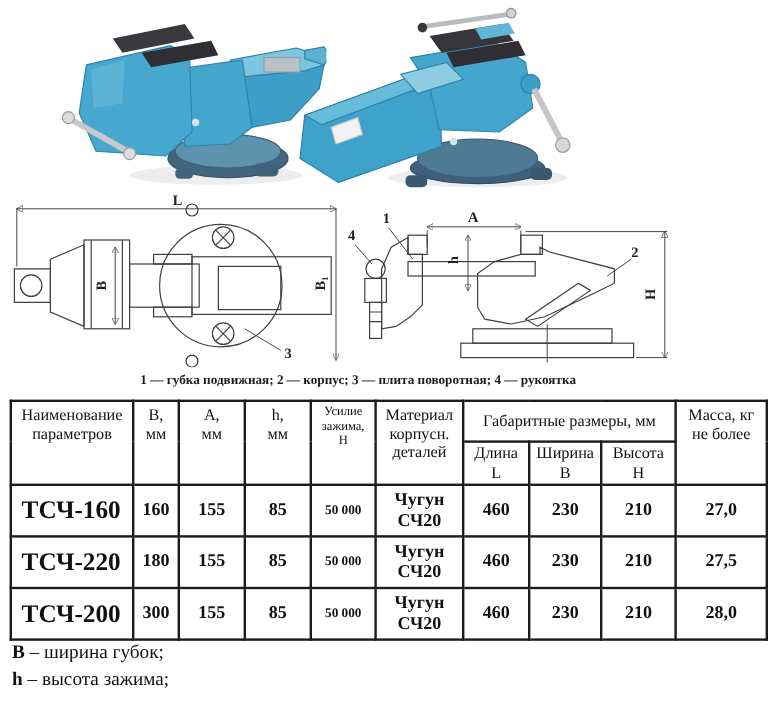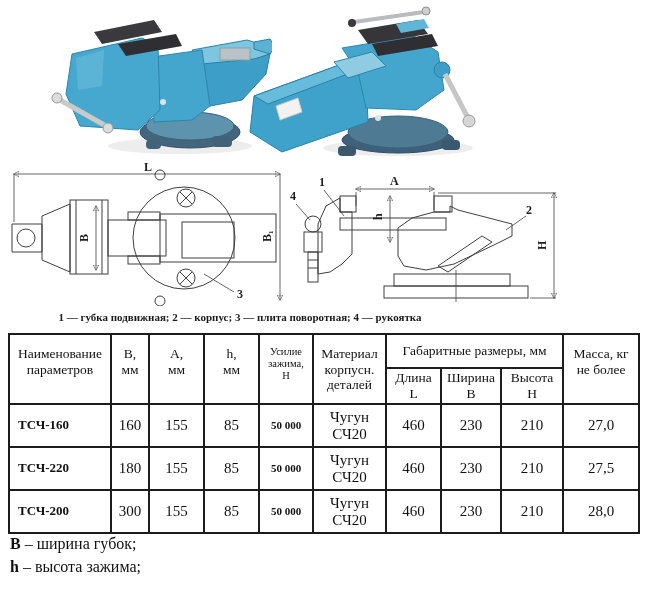--- a/index.html
+++ b/index.html
@@ -5,32 +5,32 @@
   html,body{margin:0;padding:0;background:#ffffff;}
   #page{position:relative;width:645px;height:600px;background:#ffffff;overflow:hidden;
         font-family:"Liberation Serif",serif;color:#111;}
   .abs{position:absolute;}
   
   svg text{font-family:"Liberation Serif",serif;font-weight:bold;font-size:12px;fill:#1e1e1e;}
   .draw line,.draw path,.draw rect,.draw circle,.draw polygon,.draw polyline{
       stroke:#3f3f3f;stroke-width:1;fill:none;}
   .draw .thin{stroke-width:0.8;}
   
-  #caption{top:311px;left:0;width:480px;text-align:center;font-size:11px;font-weight:bold;color:#1a1a1a;}
+  #caption{top:311px;left:0;width:480px;text-align:right;font-size:11px;font-weight:bold;color:#1a1a1a;}
   
   #spec-table{top:333px;left:8px;border-collapse:collapse;table-layout:fixed;width:630px;}
   #spec-table td,#spec-table th{border:2px solid #1c1c1c;padding:0 2px;text-align:center;
       vertical-align:middle;font-weight:normal;font-size:13.5px;line-height:1.15;overflow:hidden;}
   #spec-table .ml{white-space:pre-line;}
-  #spec-table th.vtop{vertical-align:top;padding-top:11px;border-radius:20px;}
+  #spec-table th.vtop{vertical-align:top;padding-top:3px;border-radius:20px;}
   #spec-table th.small{font-size:10.5px;}
-  #spec-table td.val{font-weight:normal;font-size:15px;}
-  #spec-table td.name{font-weight:bold;font-size:13px;text-align:left;padding-left:8px;}
+  #spec-table td.val{font-weight:bold;font-size:15px;}
+  #spec-table td.name{font-weight:bold;font-size:21px;text-align:left;padding-left:8px;}
   #spec-table td.force{font-weight:bold;font-size:11px;}
-  #spec-table td.mat{font-weight:normal;font-size:15px;line-height:1.1;}
+  #spec-table td.mat{font-weight:bold;font-size:15px;line-height:1.1;}
   
   #legend{top:534px;left:10px;font-size:16px;}
   #legend .row{margin-bottom:3px;line-height:1.25;}
   #legend .t{font-weight:bold;}
 </style>
 </head>
 <body>
 
 <div id="page">
 

